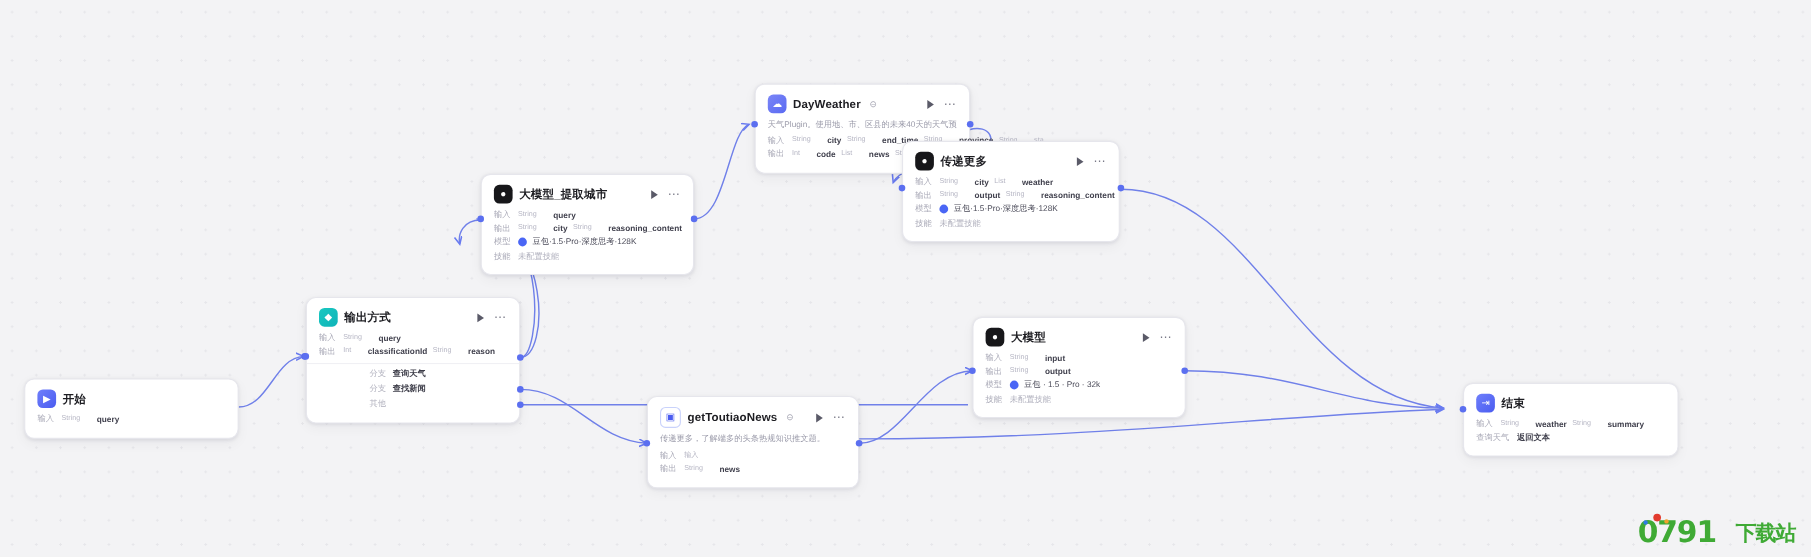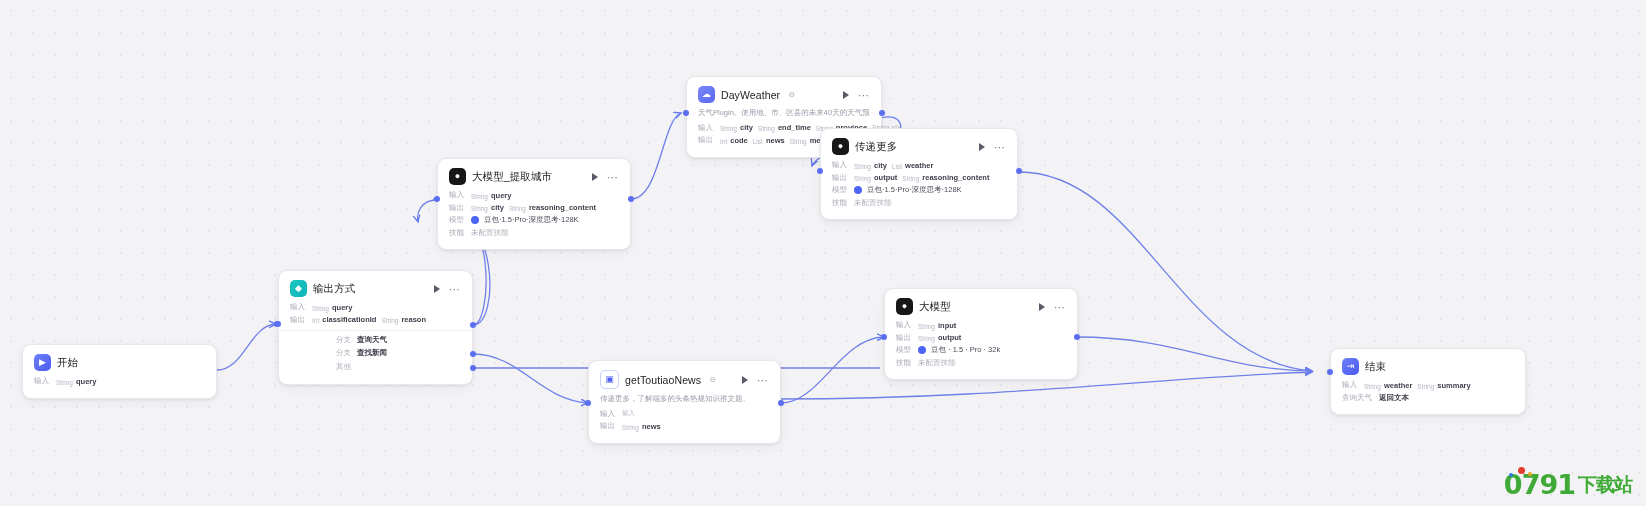--- a/index.html
+++ b/index.html
@@ -59,21 +59,21 @@
     line-height: 1;
   }
   .ic-start  { background: linear-gradient(135deg,#6f7ffb,#4a5cf0); }
   .ic-end    { background: linear-gradient(135deg,#6f7ffb,#4a5cf0); }
   .ic-intent { background: linear-gradient(135deg,#19c8c0,#0fb3b9); }
   .ic-llm    { background: #17171a; }
   .ic-plugin { background: linear-gradient(135deg,#7b86f7,#5a6af2); }
   .ic-tool   { background: #ffffff; border: 1px solid #c9d2fb; color:#4a5cf0; }
   .node-title {
     font-size: 10.5px;
-    font-weight: 400;
+    font-weight: 700;
     color: #1d1d22;
     white-space: nowrap;
     letter-spacing: .1px;
   }
   .title-badge {
     font-size: 8px;
     color: #a7a7b4;
     margin-left: 2px;
   }
   .head-right {
@@ -102,22 +102,22 @@
     display: flex;
     align-items: center;
     gap: 5px;
     margin: 2.5px 0;
     font-size: 7.5px;
     white-space: nowrap;
   }
   .row-label { color: #a8a8b6; flex: 0 0 auto; width: 17px; }
   .chip {
     display: inline-flex;
-    align-items: flex-end;
-    gap: 3px;
+    align-items: flex-start;
+    gap: 15px;
     color: #3c3c48;
     font-size: 7.5px;
   }
   .chip .ty {
     color: #b6b6c4;
     font-size: 6.5px;
     border: 0;
   }
   .chip .nm { color: #40404d; font-weight: 600; }
   .model-row .mico {
@@ -137,21 +137,21 @@
   }
   .port {
     position: absolute;
     width: 6px; height: 6px;
     border-radius: 50%;
     background: #5b6ff0;
   }
   .watermark {
     position: absolute;
     right: 14px; bottom: 6px;
-    display: flex; align-items: center; gap: 3px;
+    display: flex; align-items: center; gap: 18px;
     font-size: 27px; font-weight: 700;
     color: #3faa35;
     letter-spacing: -1px;
     font-family: "DejaVu Sans", sans-serif;
   }
   .wm-red { position:absolute; width:7px; height:7px; border-radius:50%; background:#e23b2e; left:14px; top:-2px;}
   .wm-blue { position:absolute; width:4px; height:4px; border-radius:50%; background:#2f7ae5; left:5px; top:4px;}
   .wm-orange { position:absolute; width:4px; height:4px; border-radius:50%; background:#f0a22e; left:24px; top:3px;}
   .wm-sub { font-size: 19px; color:#3faa35; font-weight:700;text-align:right; }
 </style>

